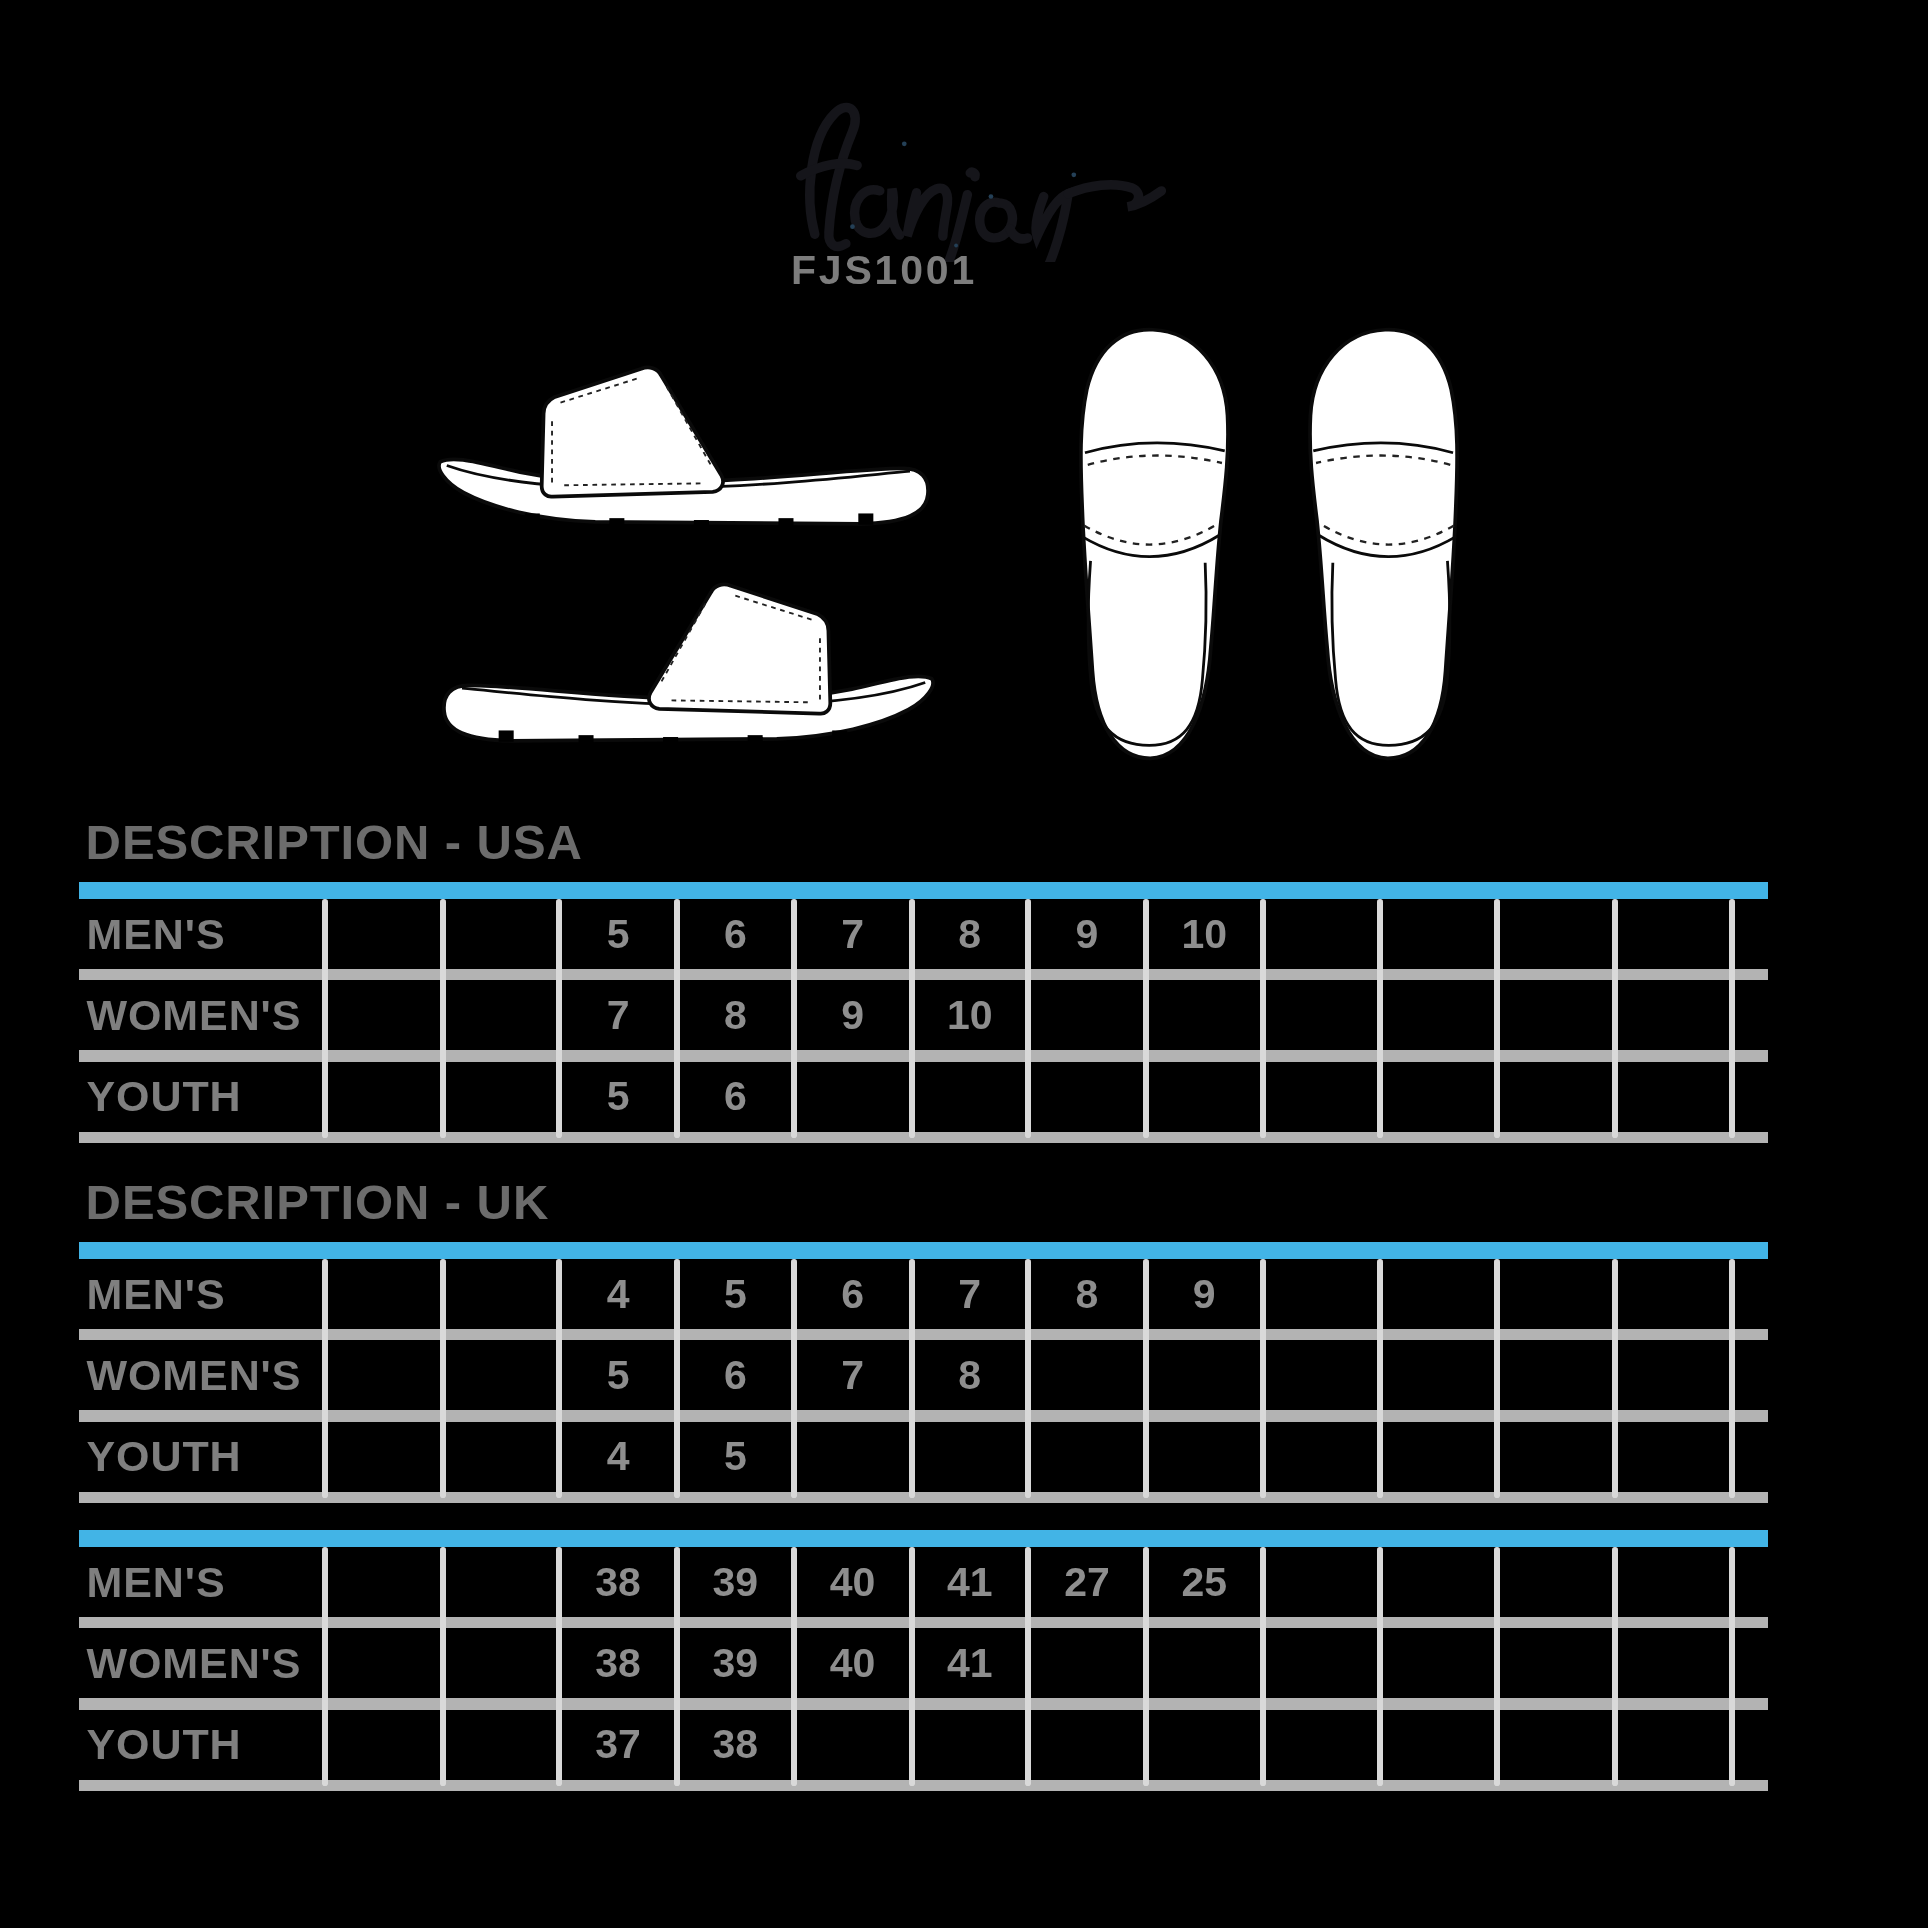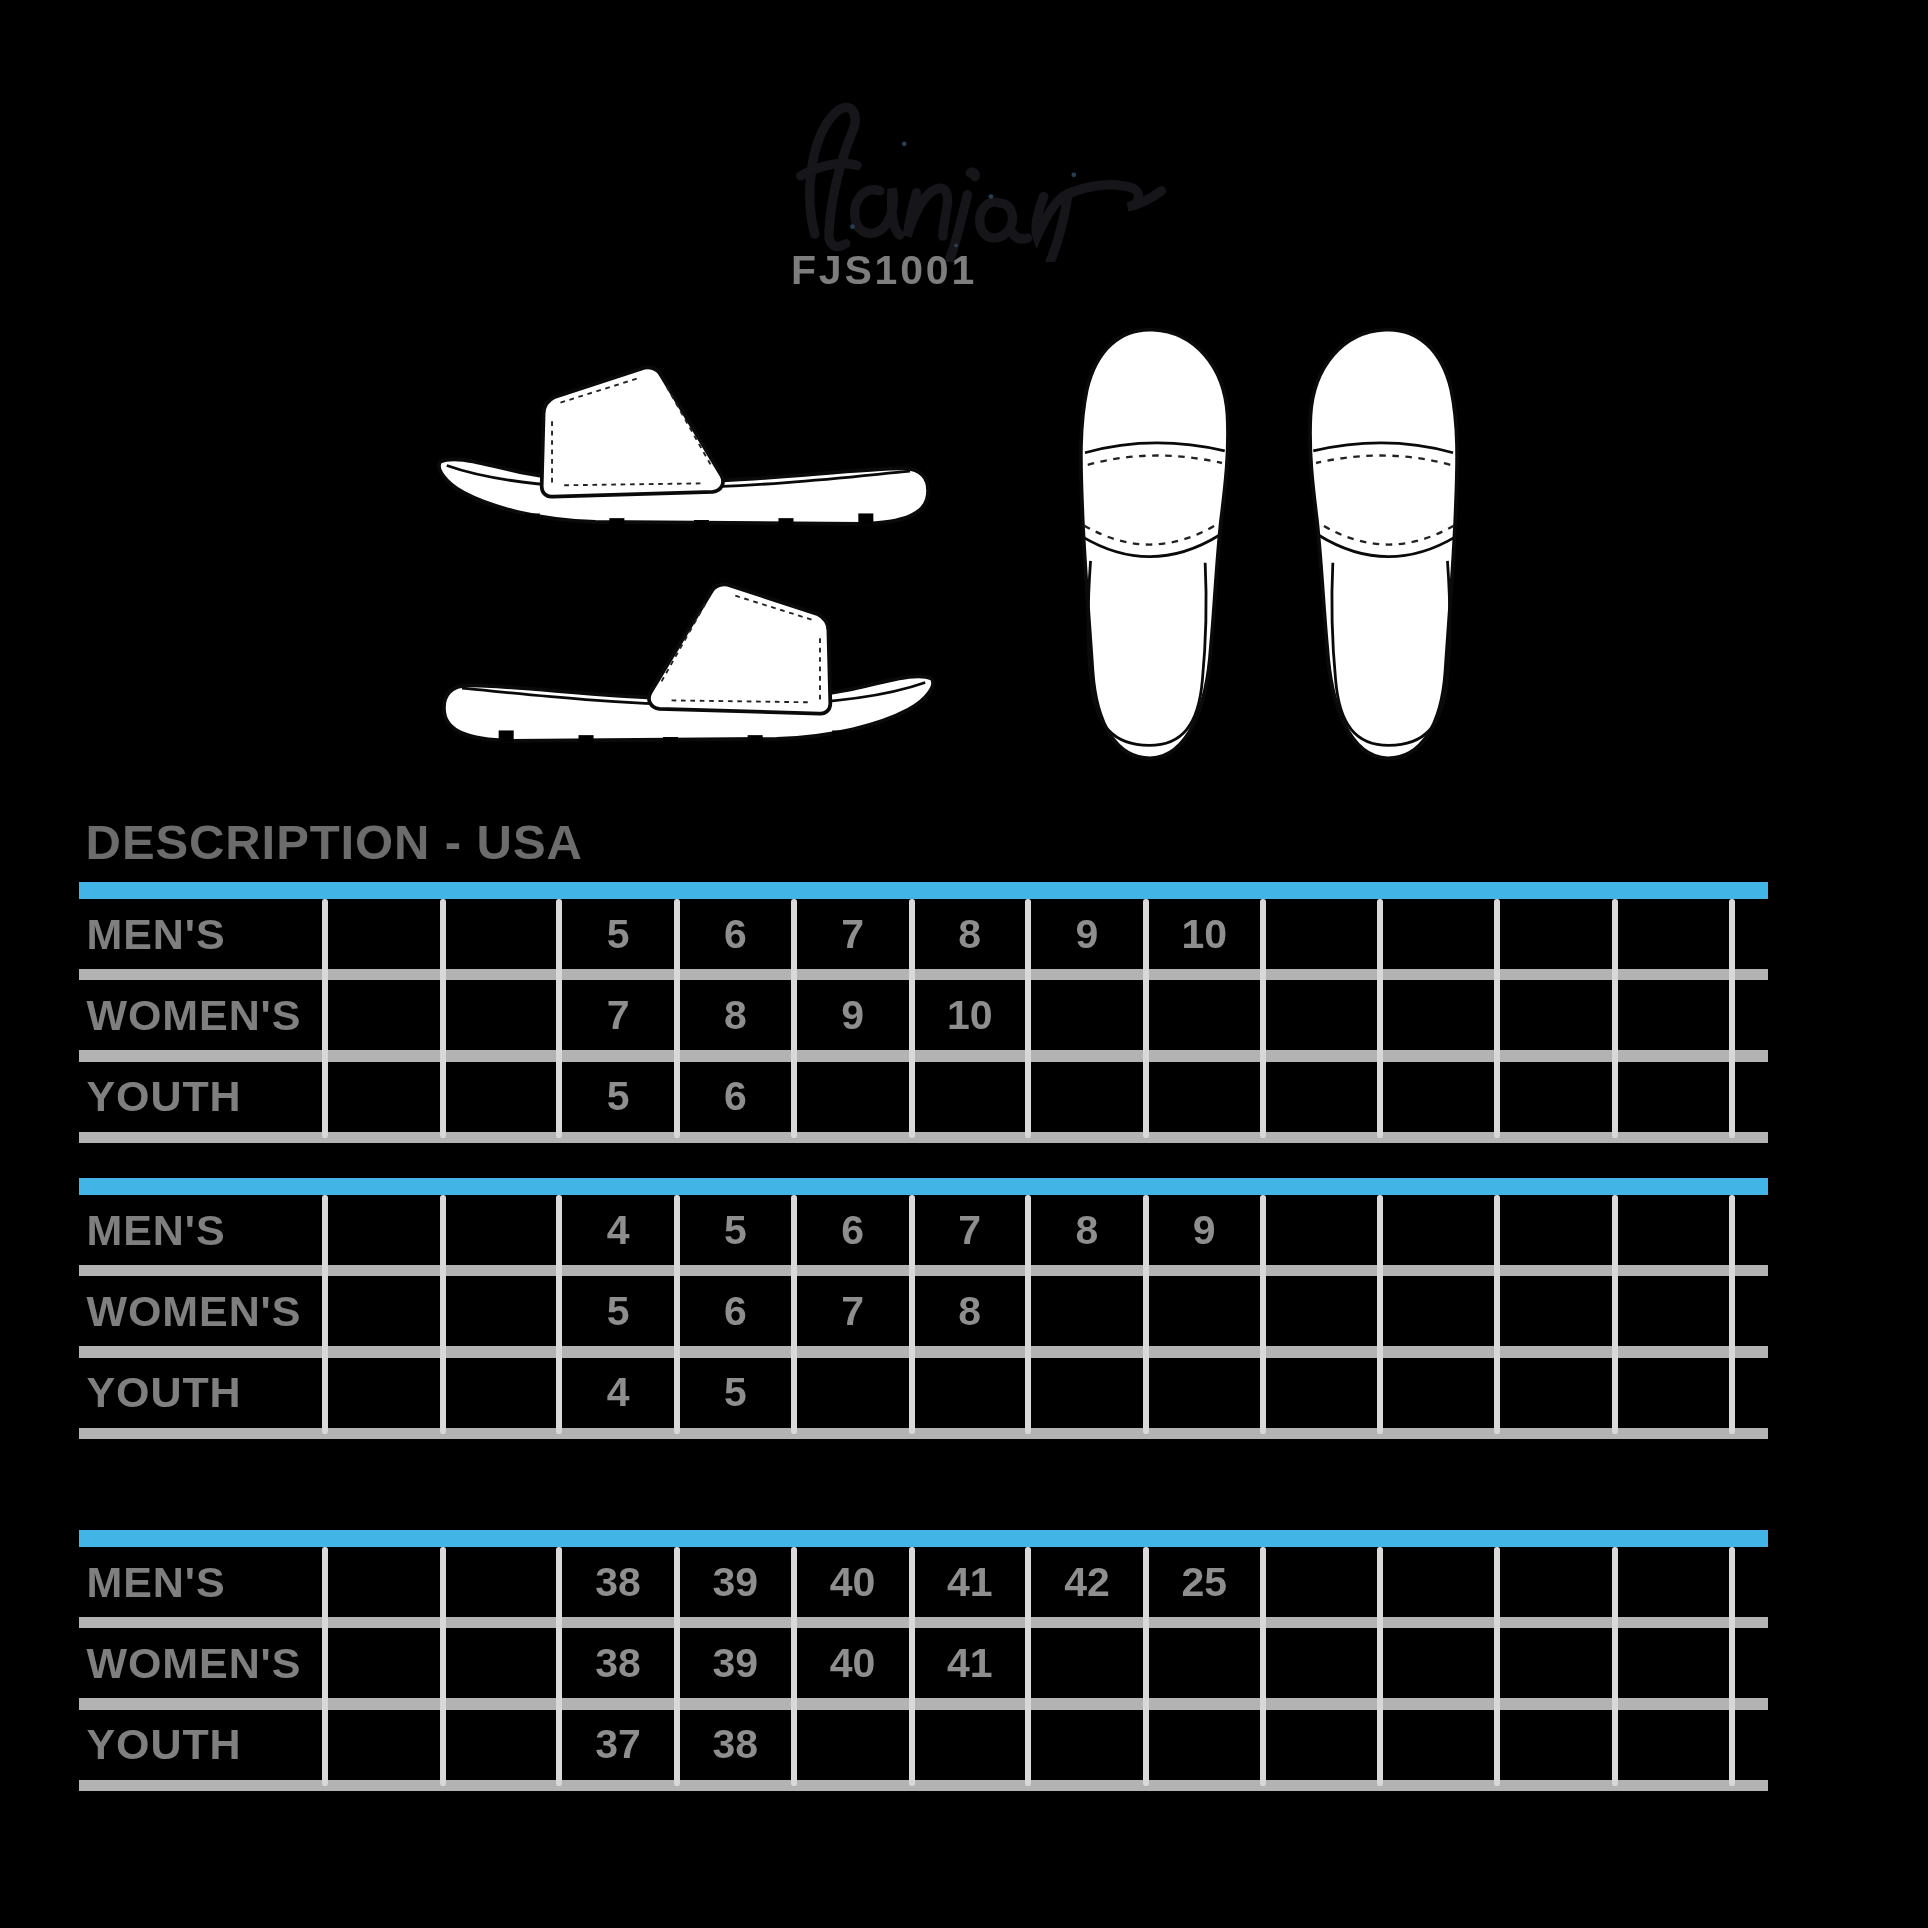--- a/index.html
+++ b/index.html
@@ -203,20 +203,21 @@
         <div class="vline" style="left: 1181px;"></div>
         <div class="vline" style="left: 1298px;"></div>
         <div class="vline" style="left: 1415px;"></div>
         <div class="vline" style="left: 1533px;"></div>
         <div class="vline" style="left: 1650px;"></div>
         <div class="vline" style="left: 1765px;"></div>
       </div>
   </section>
 
   <section class="table-section" style="top:1178px">
+    <h2 class="table-title">DESCRIPTION - UK</h2>
     <div class="grid">
       <div class="bluebar"></div>
     <div class="row">
           <div class="cell label">MEN'S</div>
           <div class="cell val"></div>
           <div class="cell val"></div>
           <div class="cell val">4</div>
           <div class="cell val">5</div>
           <div class="cell val">6</div>
           <div class="cell val">7</div>
@@ -284,21 +285,21 @@
     <div class="grid">
       <div class="bluebar"></div>
     <div class="row">
           <div class="cell label">MEN'S</div>
           <div class="cell val"></div>
           <div class="cell val"></div>
           <div class="cell val">38</div>
           <div class="cell val">39</div>
           <div class="cell val">40</div>
           <div class="cell val">41</div>
-          <div class="cell val">42</div>
+          <div class="cell val">27</div>
           <div class="cell val">25</div>
           <div class="cell val"></div>
           <div class="cell val"></div>
           <div class="cell val"></div>
           <div class="cell val"></div>
           <div class="cell val"></div>
         </div>
         <div class="sep"></div>
         <div class="row">
           <div class="cell label">WOMEN'S</div>

